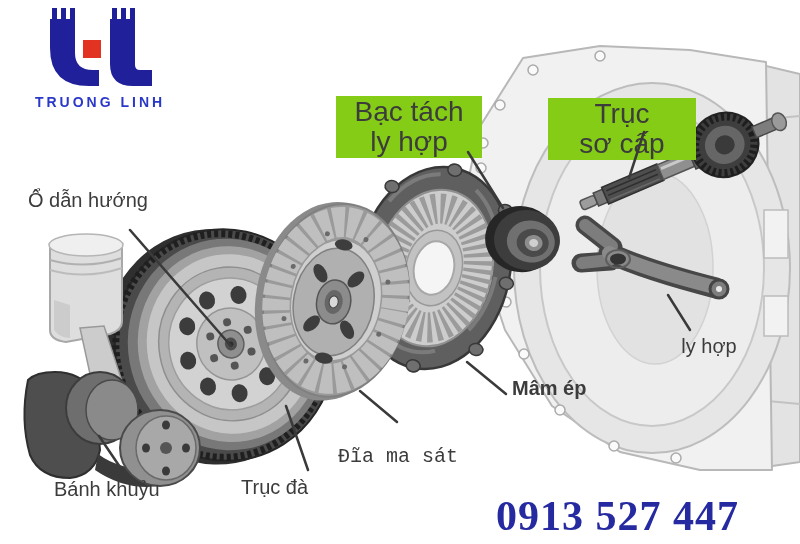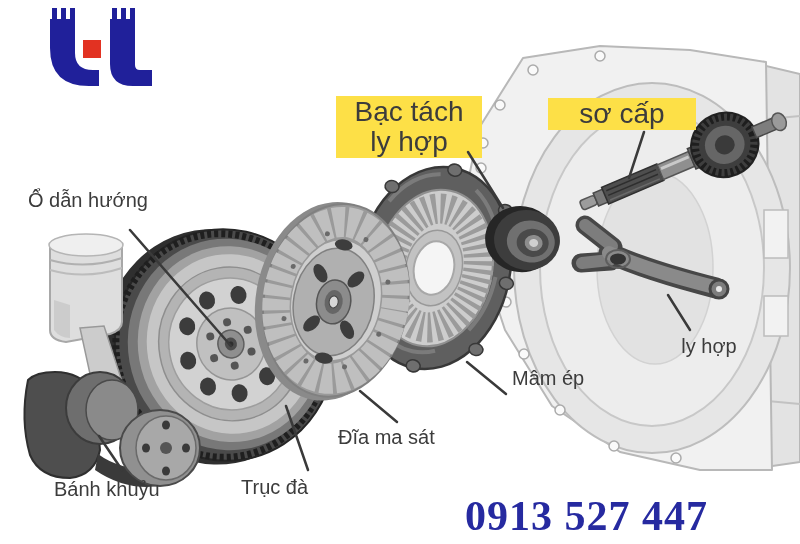--- a/index.html
+++ b/index.html
@@ -8,24 +8,24 @@
     font-family:"Liberation Sans","DejaVu Sans",sans-serif;
   }
   #diagram-svg, #overlay-svg{position:absolute;left:0;top:0;}
   #diagram-svg{z-index:10;}
   #overlay-svg{z-index:30;pointer-events:none;}
   .label{
     position:absolute;z-index:20;color:#3c3c3c;font-size:20px;line-height:1.08;
     white-space:nowrap;
   }
   .label.two-line{white-space:normal;text-align:center;}
-  .label.boxed{background:#fde047;padding:1px 6px;}
+  .label.boxed{background:#84cc16;padding:1px 6px;}
   .label.small{font-size:28px;}
   #label-phone{
-    position:absolute;z-index:20;left:465px;top:492px;
+    position:absolute;z-index:20;left:496px;top:492px;
     font-family:"Liberation Serif","DejaVu Serif",serif;
     font-weight:700;font-size:42px;letter-spacing:1px;color:#262aa0;
   }
   #logo{position:absolute;left:22px;top:6px;width:156px;z-index:20;}
   #logo-brand{
     margin-top:2px;text-align:center;color:#2a38c8;font-weight:700;
     font-size:14px;letter-spacing:3px;
   }
 </style>
 </head>
@@ -228,38 +228,40 @@
         <rect x="39" y="2" width="5" height="11"></rect>
         <rect x="48" y="2" width="5" height="11"></rect>
       <path d="M28,13 h25 v34 q0,17 18,17 h6 v16 h-10 q-39,0 -39,-38 z"></path>
       <rect x="90" y="2" width="5" height="11"></rect>
         <rect x="99" y="2" width="5" height="11"></rect>
         <rect x="108" y="2" width="5" height="11"></rect>
       <path d="M88,13 h25 v46 q0,5 5,5 h12 v16 h-19 q-23,0 -23,-22 z"></path>
     </g>
     <rect x="61" y="34" width="18" height="18" fill="#e23222"></rect>
   </svg>
+  <div id="logo-brand">TRUONG LINH</div>
 </div>
 
 <div class="label two-line boxed small" style="left:336px;top:96px;width:134px;">
   <div>Bạc tách</div>
   <div>ly hợp</div>
 </div>
 
 <div class="label two-line boxed small" style="left:548px;top:98px;width:136px;">
+  <div>Trục</div>
   <div>sơ cấp</div>
 </div>
 
 <div class="label" style="left:28px;top:190px;">Ổ dẫn hướng</div>
 
 <div class="label two-line" style="left:632px;top:336px;width:154px;">
   <div>ly hợp</div>
 </div>
 
-<div class="label" style="left:512px;top:368px;">Mâm ép</div>
-
-<div class="label" style="left:338px;top:427px;">Đĩa ma sát</div>
+<div class="label" style="left:512px;top:378px;font-weight:bold;">Mâm ép</div>
+
+<div class="label" style="left:338px;top:446px;font-family:Liberation Mono, monospace;">Đĩa ma sát</div>
 
 <div class="label" style="left:54px;top:479px;">Bánh khuỷu</div>
 
 <div class="label" style="left:241px;top:477px;">Trục đà</div>
 
 <div id="label-phone">0913 527 447</div>
 
 </body></html>

